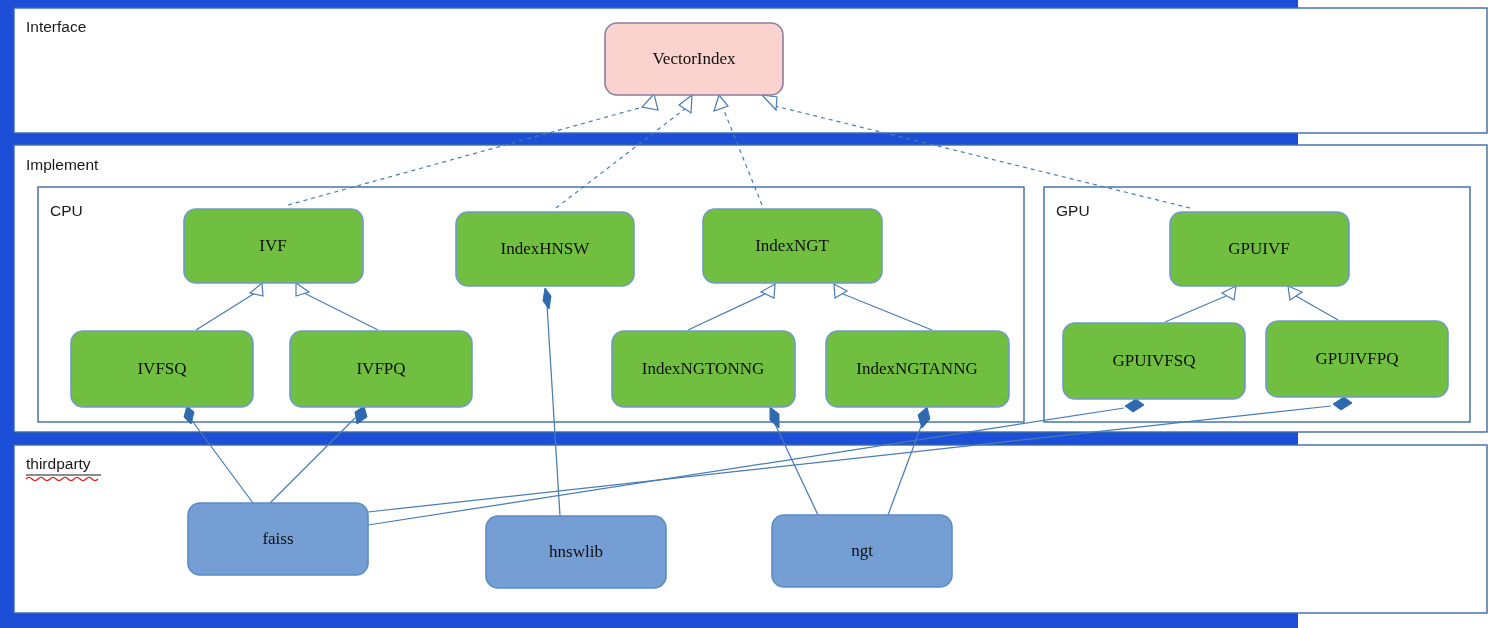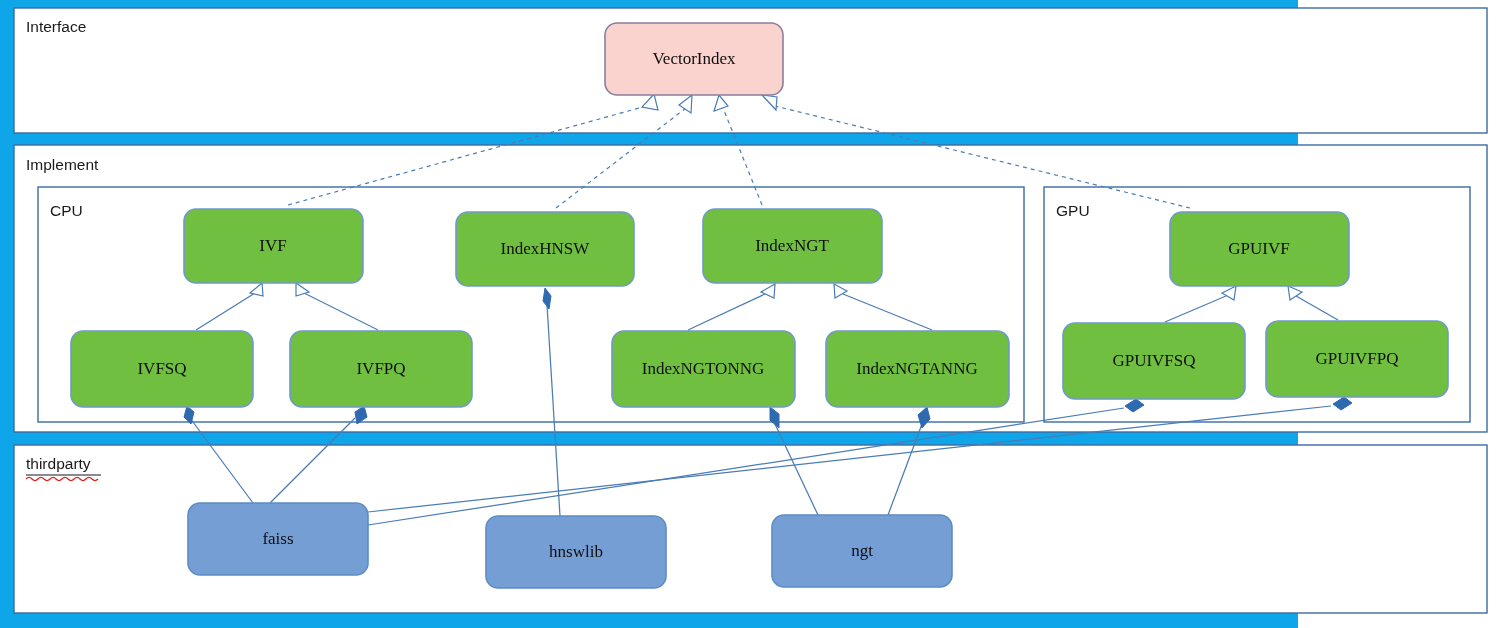--- a/index.html
+++ b/index.html
@@ -11,21 +11,21 @@
   body {
     font-family: "Liberation Sans", sans-serif;
     width: 1503px;
     height: 628px;
     overflow: hidden;
   }
   #diagram-root {
     position: relative;
     width: 1298px;
     height: 628px;
-    background: #0ea5e9;
+    background: #1d4ed8;
   }
   svg.diagram {
     display: block;
     width: 1503px;
     height: 628px;
   }
   .group-box {
     fill: #ffffff;
     stroke: #3a6ba5;
     stroke-width: 1.4;

